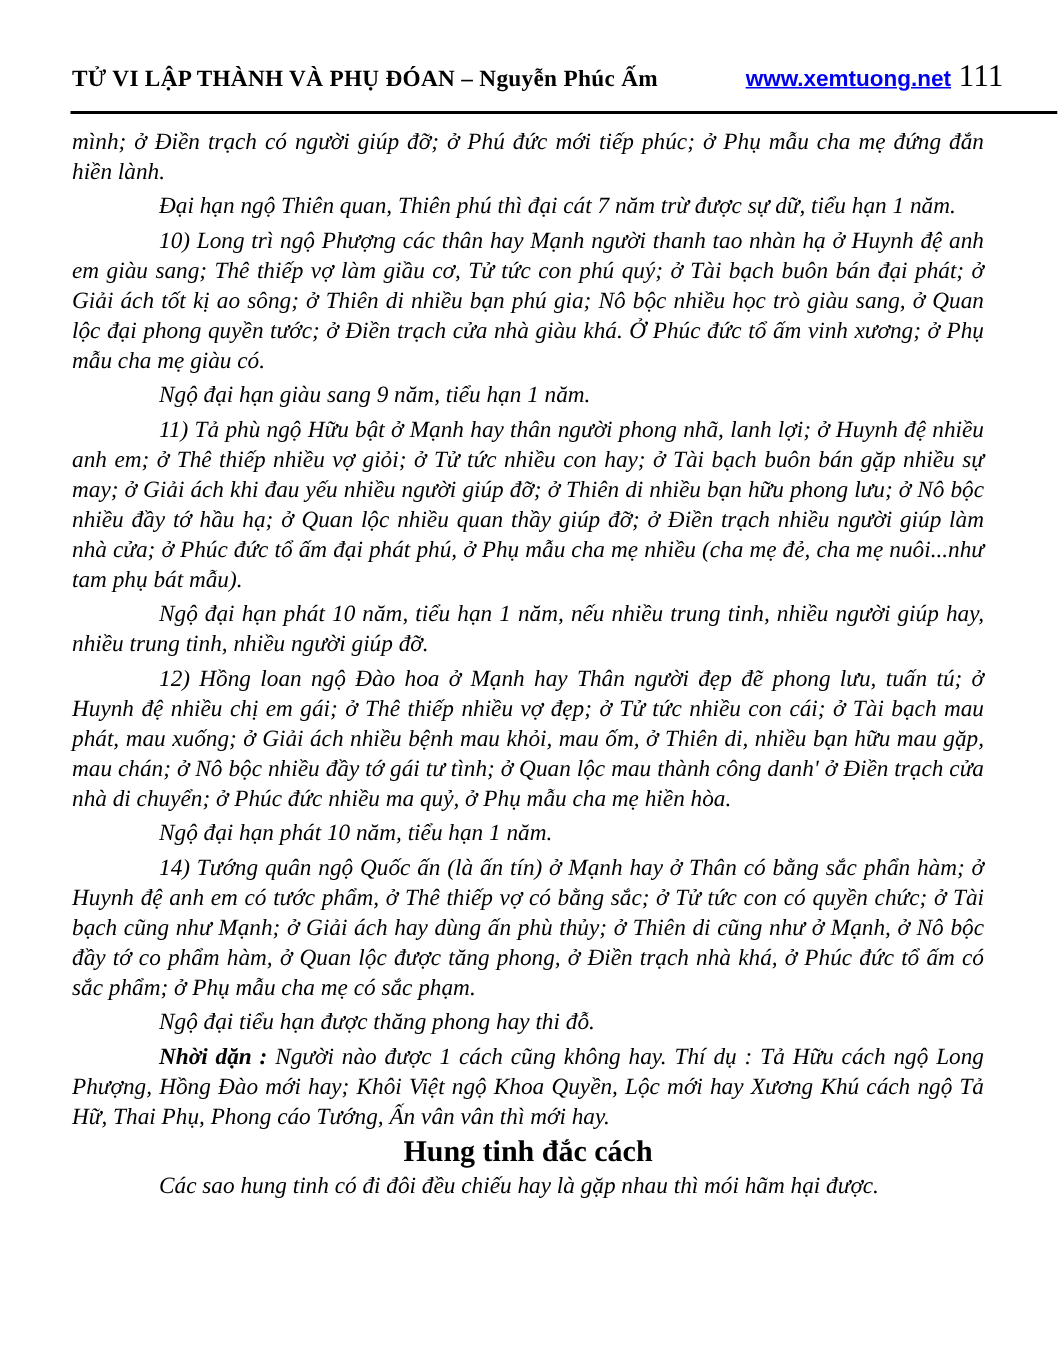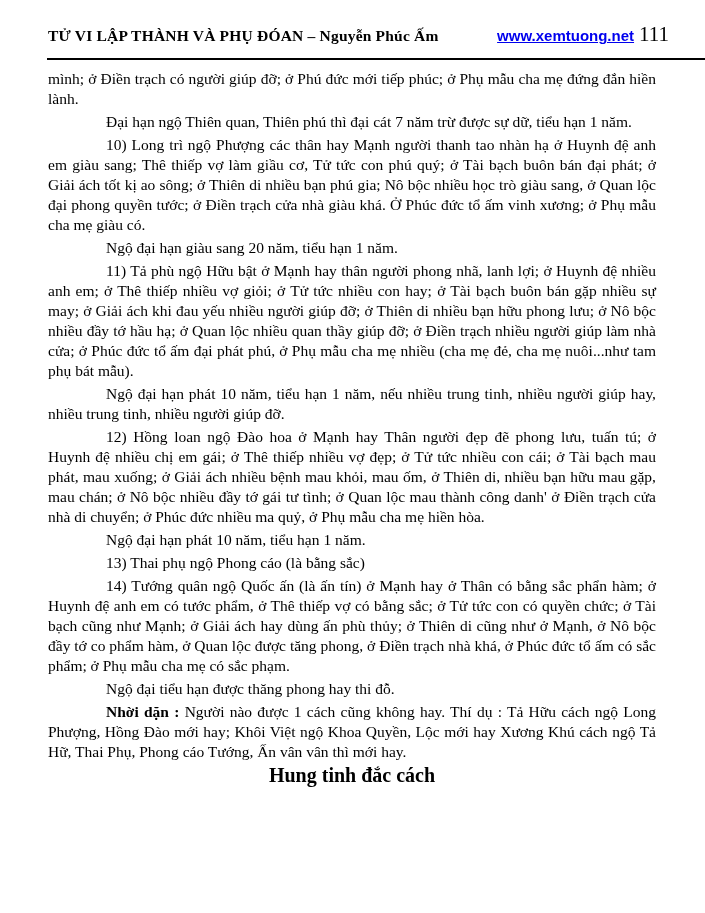--- a/index.html
+++ b/index.html
@@ -4,21 +4,21 @@
 <style>
   html, body { margin: 0; padding: 0; }
   body {
     width: 705px;
     height: 913px;
     background: #ffffff;
     color: #000000;
     font-family: "Liberation Serif", serif;
     overflow: hidden;
   }
-  .page { padding-top: 22px; }
+  .page { padding-top: 38px; }
 
   
   .header-row {
     display: flex;
     align-items: baseline;
     margin: 0 8px 0 48px;
   }
   .header-title {
     font-weight: bold;
     font-size: 15.5px;
@@ -49,20 +49,21 @@
   }
 
   
   .content { margin: 9px 49px 0 48px; }
   .para {
     font-size: 15.5px;
     line-height: 20px;
     text-align: justify;
     text-indent: 58px;
     margin: 0 0 3px 0;
+    font-style: italic;
   }
   .para.noindent { text-indent: 0; }
   .lead-bold { font-weight: bold; }
   .heading {
     font-size: 20px;
     line-height: 20px;
     font-weight: bold;
     text-align: center;
     text-indent: 0;
     margin: 3px 0 3px 0;
@@ -80,25 +81,25 @@
       <span class="page-num">111</span>
     </span>
   </div>
 
   <div class="rule"></div>
 
   <div class="content">
     <p class="para noindent">mình; ở Điền trạch có người giúp đỡ; ở Phú đức mới tiếp phúc; ở Phụ mẫu cha mẹ đứng đắn hiền lành.</p>
     <p class="para">Đại hạn ngộ Thiên quan, Thiên phú thì đại cát 7 năm trừ được sự dữ, tiểu hạn 1 năm.</p>
     <p class="para">10) Long trì ngộ Phượng các thân hay Mạnh người thanh tao nhàn hạ ở Huynh đệ anh em giàu sang; Thê thiếp vợ làm giầu cơ, Tử tức con phú quý; ở Tài bạch buôn bán đại phát; ở Giải ách tốt kị ao sông; ở Thiên di nhiều bạn phú gia; Nô bộc nhiều học trò giàu sang, ở Quan lộc đại phong quyền tước; ở Điền trạch cửa nhà giàu khá. Ở Phúc đức tổ ấm vinh xương; ở Phụ mẫu cha mẹ giàu có.</p>
-    <p class="para">Ngộ đại hạn giàu sang 20 năm, tiểu hạn 1 năm.</p>
+    <p class="para">Ngộ đại hạn giàu sang 9 năm, tiểu hạn 1 năm.</p>
     <p class="para">11) Tả phù ngộ Hữu bật ở Mạnh hay thân người phong nhã, lanh lợi; ở Huynh đệ nhiều anh em; ở Thê thiếp nhiều vợ giỏi; ở Tử tức nhiều con hay; ở Tài bạch buôn bán gặp nhiều sự may; ở Giải ách khi đau yếu nhiều người giúp đỡ; ở Thiên di nhiều bạn hữu phong lưu; ở Nô bộc nhiều đầy tớ hầu hạ; ở Quan lộc nhiều quan thầy giúp đỡ; ở Điền trạch nhiều người giúp làm nhà cửa; ở Phúc đức tổ ấm đại phát phú, ở Phụ mẫu cha mẹ nhiều (cha mẹ đẻ, cha mẹ nuôi...như tam phụ bát mẫu).</p>
     <p class="para">Ngộ đại hạn phát 10 năm, tiểu hạn 1 năm, nếu nhiều trung tinh, nhiều người giúp hay, nhiều trung tinh, nhiều người giúp đỡ.</p>
     <p class="para">12) Hồng loan ngộ Đào hoa ở Mạnh hay Thân người đẹp đẽ phong lưu, tuấn tú; ở Huynh đệ nhiều chị em gái; ở Thê thiếp nhiều vợ đẹp; ở Tử tức nhiều con cái; ở Tài bạch mau phát, mau xuống; ở Giải ách nhiều bệnh mau khỏi, mau ốm, ở Thiên di, nhiều bạn hữu mau gặp, mau chán; ở Nô bộc nhiều đầy tớ gái tư tình; ở Quan lộc mau thành công danh' ở Điền trạch cửa nhà di chuyển; ở Phúc đức nhiều ma quỷ, ở Phụ mẫu cha mẹ hiền hòa.</p>
     <p class="para">Ngộ đại hạn phát 10 năm, tiểu hạn 1 năm.</p>
-    <p class="para">13) Thai phụ ngộ Phong cáo (là bằng sắc)</p>
     <p class="para">14) Tướng quân ngộ Quốc ấn (là ấn tín) ở Mạnh hay ở Thân có bằng sắc phẩn hàm; ở Huynh đệ anh em có tước phẩm, ở Thê thiếp vợ có bằng sắc; ở Tử tức con có quyền chức; ở Tài bạch cũng như Mạnh; ở Giải ách hay dùng ấn phù thủy; ở Thiên di cũng như ở Mạnh, ở Nô bộc đầy tớ co phẩm hàm, ở Quan lộc được tăng phong, ở Điền trạch nhà khá, ở Phúc đức tổ ấm có sắc phẩm; ở Phụ mẫu cha mẹ có sắc phạm.</p>
     <p class="para">Ngộ đại tiểu hạn được thăng phong hay thi đỗ.</p>
     <p class="para"><span class="lead-bold">Nhời dặn :</span><span> Người nào được 1 cách cũng không hay. Thí dụ : Tả Hữu cách ngộ Long Phượng, Hồng Đào mới hay; Khôi Việt ngộ Khoa Quyền, Lộc mới hay Xương Khú cách ngộ Tả Hữ, Thai Phụ, Phong cáo Tướng, Ấn vân vân thì mới hay.</span></p>
     <p class="heading">Hung tinh đắc cách</p>
+    <p class="para">Các sao hung tinh có đi đôi đều chiếu hay là gặp nhau thì mói hãm hại được.</p>
   </div>
 
 </div>
 
 </body></html>

